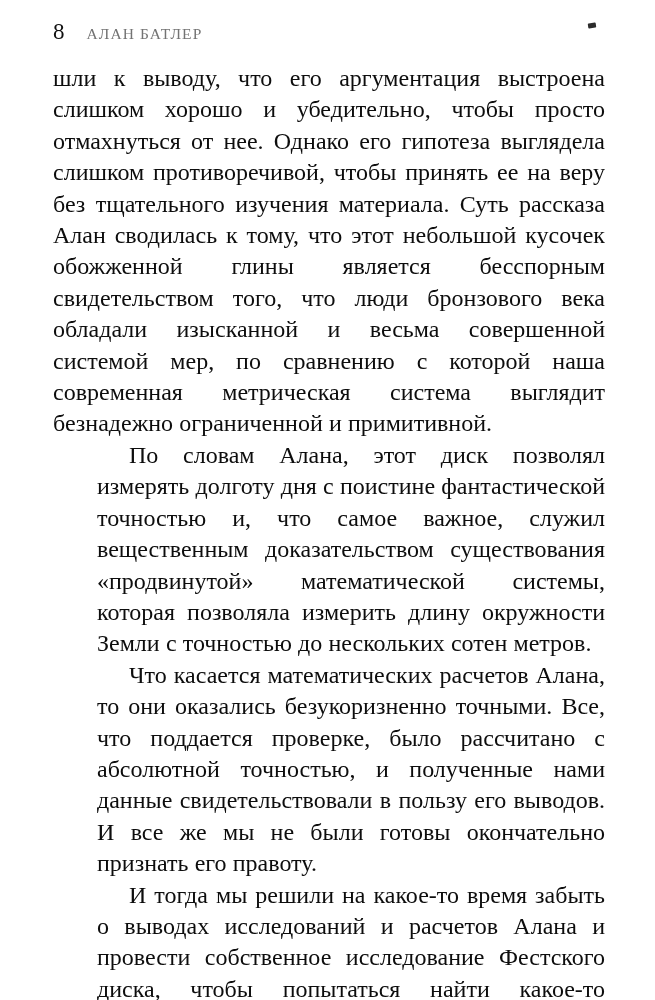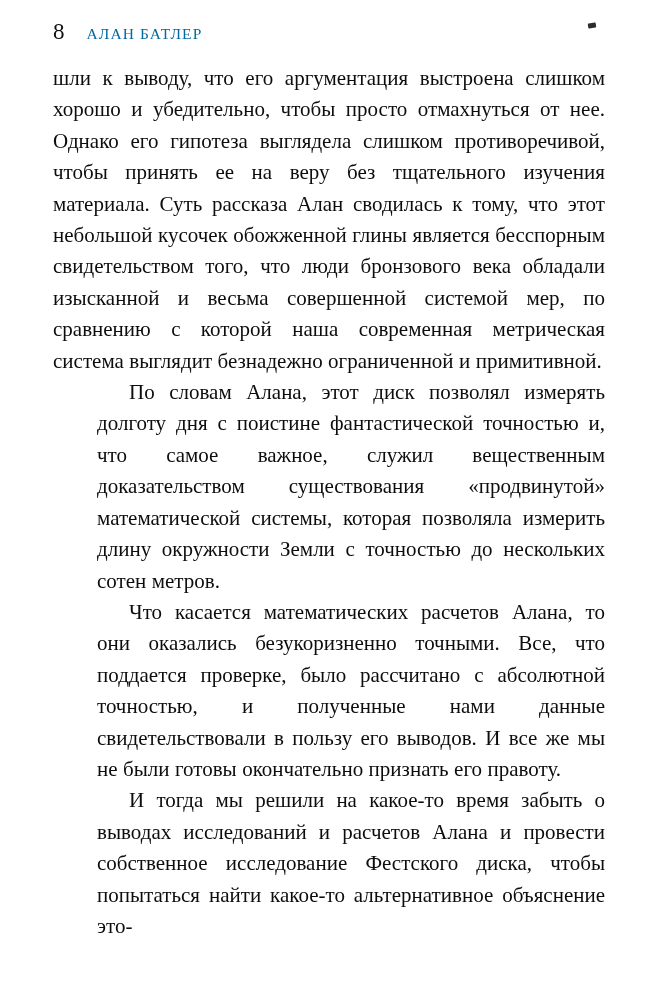--- a/index.html
+++ b/index.html
@@ -31,21 +31,21 @@
     font-size: 23px;
     font-weight: 400;
     line-height: 1;
     color: #111111;
   }
   .head-title {
     font-size: 15.5px;
     font-weight: 400;
     letter-spacing: 1.1px;
     line-height: 1;
-    color: #0369a1;
+    color: #737373;
     text-transform: uppercase;
   }
 
   
   .scan-speck {
     position: absolute;
     left: 588px;
     top: 23px;
     width: 8px;
     height: 5px;
@@ -57,21 +57,21 @@
 
   
   .text-column {
     position: absolute;
     left: 53px;
     top: 63px;
     width: 552px;
   }
   p.para {
     margin: 0;
-    font-size: 21px;
+    font-size: 24px;
     line-height: 31.4px;
     text-align: justify;
     text-align-last: left;
     text-indent: 0;
     word-spacing: .2px;
     hyphens: manual;
     -webkit-hyphens: manual;
   }
   p.para.indented {
     text-indent: 32px;

